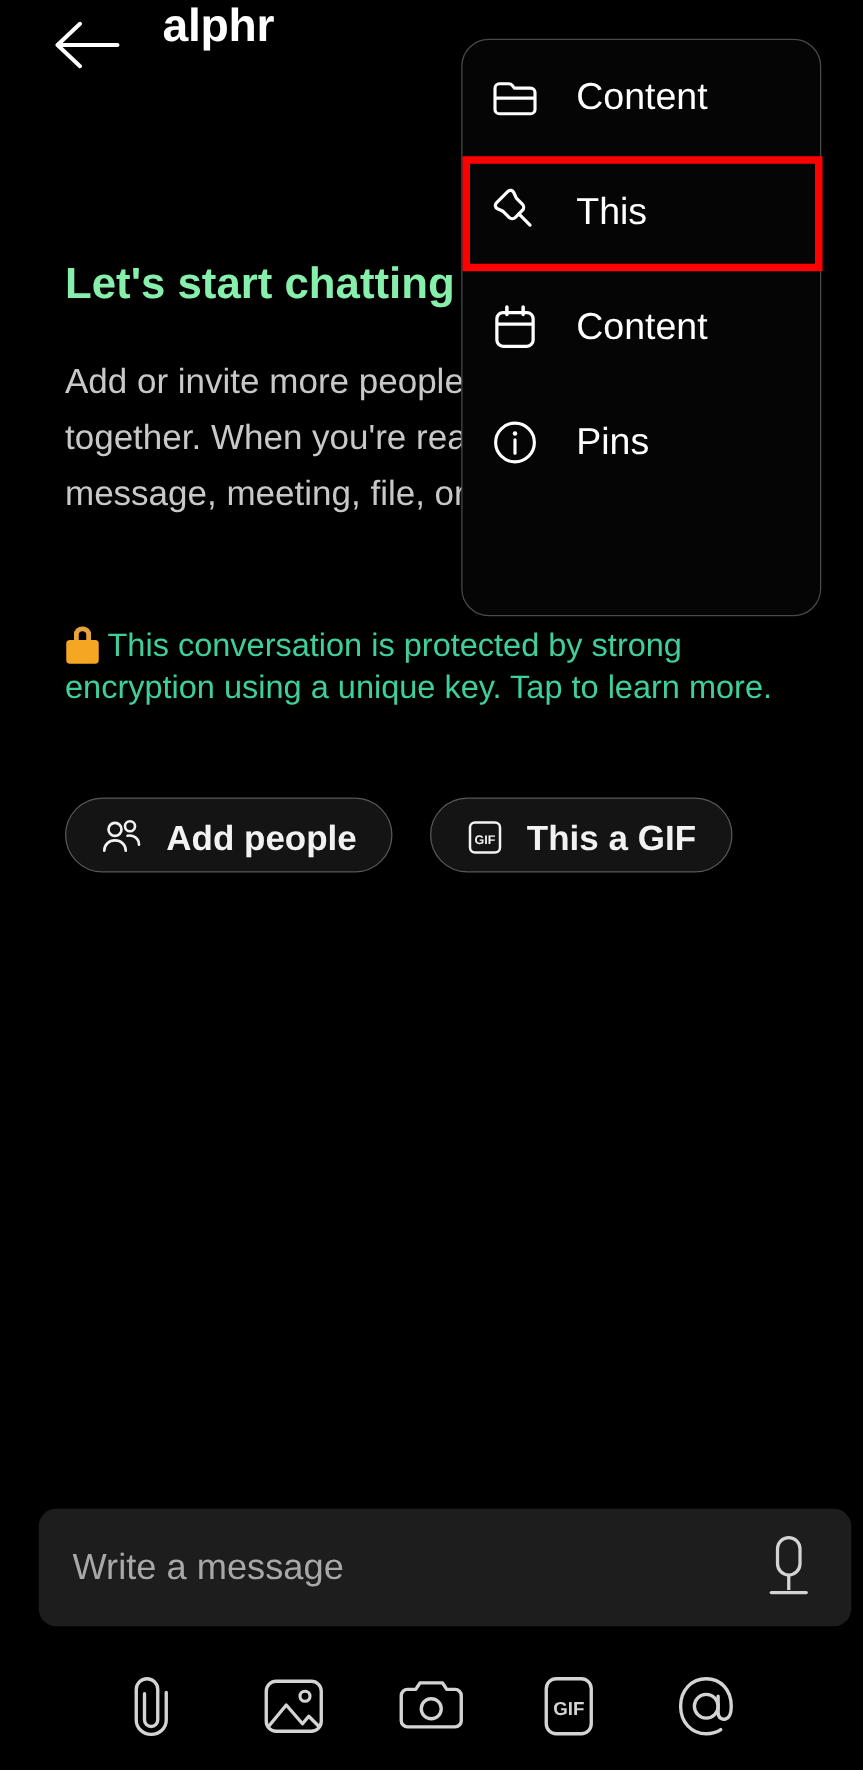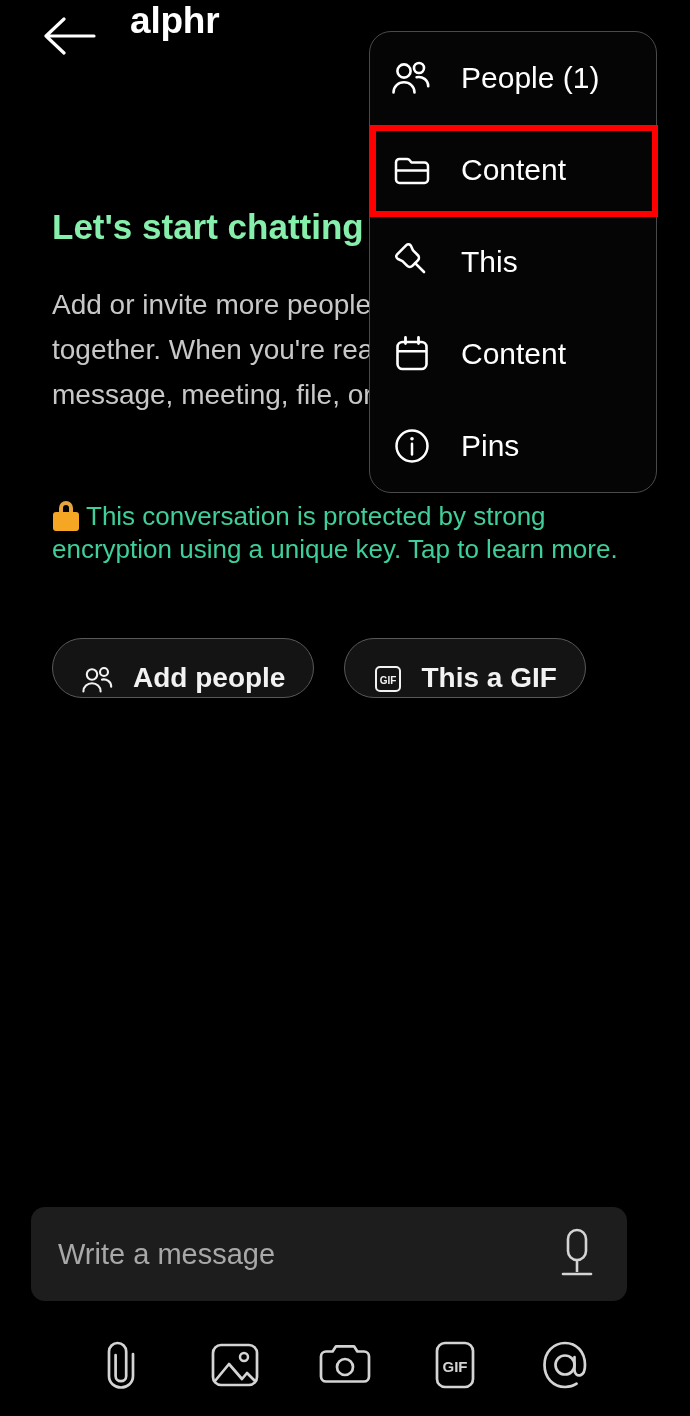--- a/index.html
+++ b/index.html
@@ -109,22 +109,22 @@
     top: 638px;
     display: flex;
     gap: 30px;
   }
   .pill {
     height: 60px;
     border: 1.5px solid #585858;
     border-radius: 34px;
     background: #141414;
     display: flex;
-    align-items: flex-end;
-    padding: 3px 28px;
+    align-items: flex-start;
+    padding: 16px 28px;
     cursor: pointer;
     box-sizing: border-box;
   }
   .pill .pill-label {
     font-size: 28px;
     font-weight: bold;
     color: #f2f2f2;
     margin-left: 18px;
     white-space: nowrap;
   }
@@ -175,21 +175,21 @@
     border: 6px solid #ff0000;
     box-sizing: border-box;
     pointer-events: none;
   }
 
   
   .composer {
     position: absolute;
     left: 31px;
     top: 1207px;
-    width: 596px;
+    width: 650px;
     height: 94px;
     background: #1d1d1d;
     border-radius: 14px;
     display: flex;
     align-items: center;
     box-sizing: border-box;
     cursor: text;
   }
   .composer-input {
     flex: 1;
@@ -271,31 +271,20 @@
     <svg width="30" height="30" viewBox="0 0 30 30">
       <rect x="3" y="3" width="24" height="24" rx="4" stroke="#f2f2f2" stroke-width="2" fill="none"></rect>
       <text x="15" y="20" font-family="Liberation Sans, sans-serif" font-size="10" font-weight="bold" fill="#f2f2f2" text-anchor="middle">GIF</text>
     </svg>
     <span class="pill-label">This a GIF</span>
   </div>
 </div>
 
 <div class="menu">
 
-  <div class="menu-item">
-    <span class="mi-icon">
-      <svg width="42" height="36" viewBox="0 0 42 36">
-        <circle cx="13" cy="11" r="6.6" stroke="#ffffff" stroke-width="2.6" fill="none"></circle>
-        <path d="M2.5 32.5c0-6.1 4.8-10.2 10.5-10.2S23.5 26.4 23.5 32.5" stroke="#ffffff" stroke-width="2.6" fill="none" stroke-linecap="round"></path>
-        <circle cx="28" cy="8" r="5" stroke="#ffffff" stroke-width="2.6" fill="none"></circle>
-        <path d="M25.6 17.2c5.8-1.2 11.6 2.6 11.6 9.1" stroke="#ffffff" stroke-width="2.6" fill="none" stroke-linecap="round"></path>
-      </svg>
-    </span>
-    <span class="mi-label">People (1)</span>
-  </div>
 
   <div class="menu-item">
     <span class="mi-icon">
       <svg width="40" height="34" viewBox="0 0 40 34">
         <path d="M4 9.5c0-2 1.6-3.5 3.5-3.5h7.6c1.1 0 2.1 .5 2.8 1.4l1.6 2.1H32.5c1.9 0 3.5 1.6 3.5 3.5v13.5c0 1.9-1.6 3.5-3.5 3.5h-25C5.6 30 4 28.4 4 26.5z" stroke="#ffffff" stroke-width="2.5" fill="none" stroke-linejoin="round"></path>
         <path d="M4.6 17.5H35.4" stroke="#ffffff" stroke-width="2.5" fill="none"></path>
       </svg>
     </span>
     <span class="mi-label">Content</span>
   </div>

